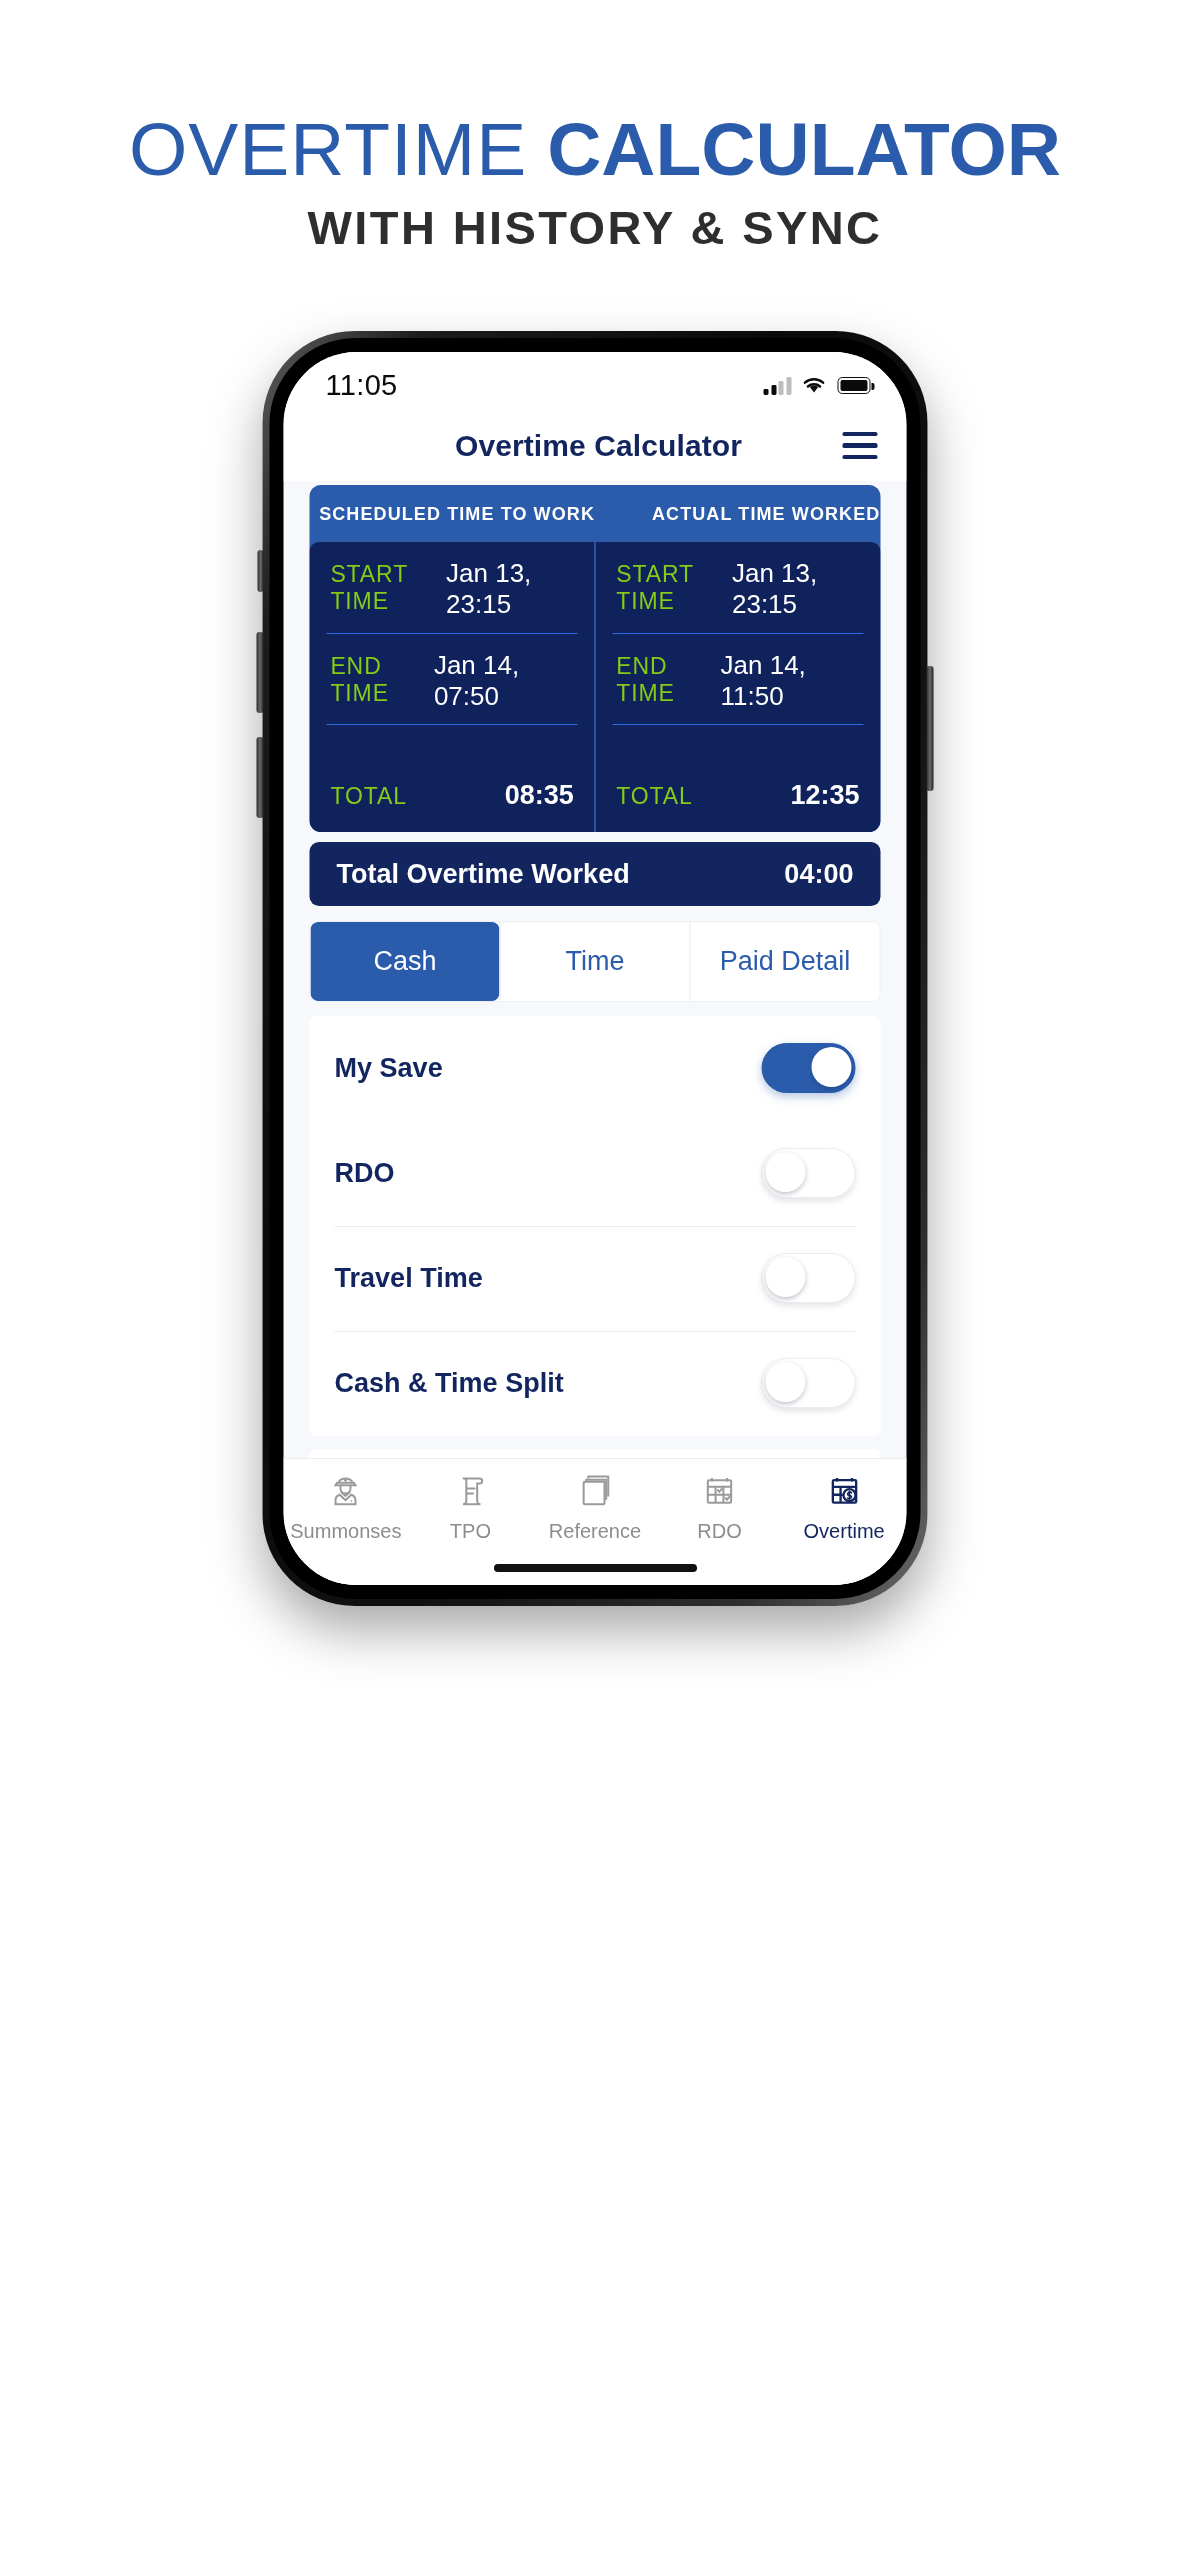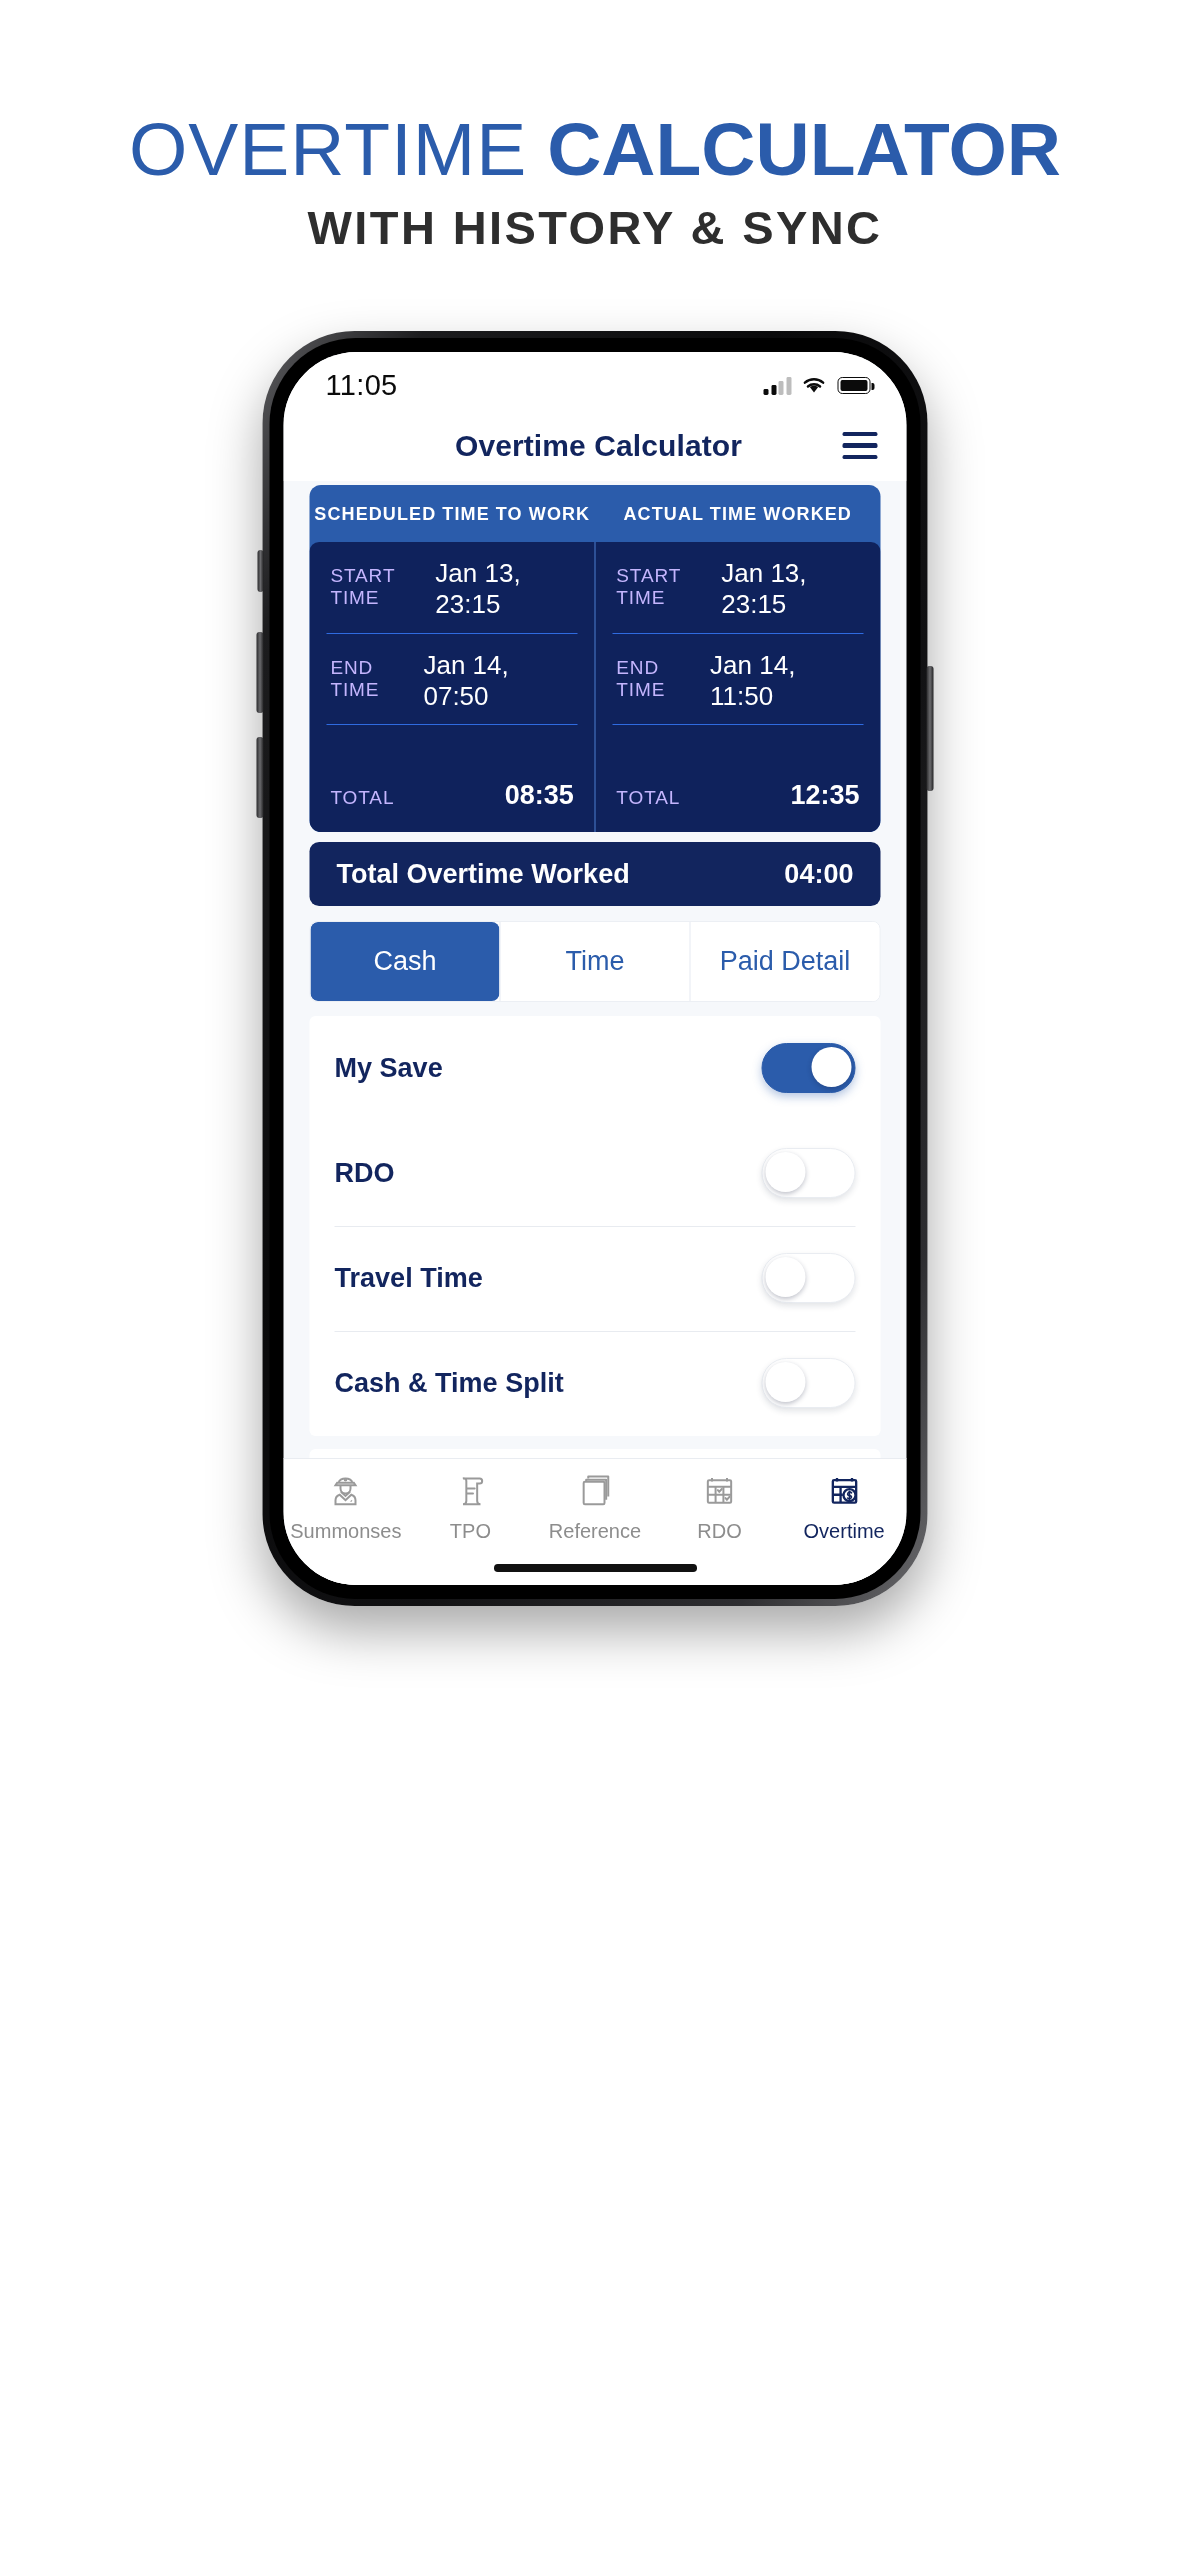--- a/index.html
+++ b/index.html
@@ -161,39 +161,39 @@
     margin: 3.8px 26px 0;
     background: #2b5cab;
     border-radius: 11.5px;
     overflow: hidden;
   }
   .tc-heads {
     display: flex;
     padding: 19px 0 17px;
   }
   .tc-head {
-    flex: 1; text-align: center;
+    flex: 1; text-align: right;
     color: #fff; font-size: 18px; font-weight: 700;
     letter-spacing: 1.1px;
   }
   .tc-body {
     background: #0f225c;
     display: flex;
     border-radius: 9.6px;
   }
   .tc-col { flex: 1; padding: 0 17px; }
   .tc-col.left { border-right: 1.9px solid #4d7fd0; }
   .tc-row {
     display: flex; align-items: baseline;
     padding: 16.3px 3.8px 12.5px;
     border-bottom: 1.9px solid #2f6be0;
   }
   .tc-row.last { border-bottom: none; padding-bottom: 21px; padding-top: 19px; margin-top: 36px; }
   .tc-label {
-    color: #c4b5fd; font-size: 19px; letter-spacing: 0.9px;
+    color: #84cc16; font-size: 23px; letter-spacing: 0.9px;
     font-weight: 400;
   }
   .tc-value {
     margin-left: auto;
     color: #fff; font-size: 26px; font-weight: 400;
   }
   .tc-value.strong { font-weight: 700; font-size: 27px; }
 
   
   .ot-bar {

